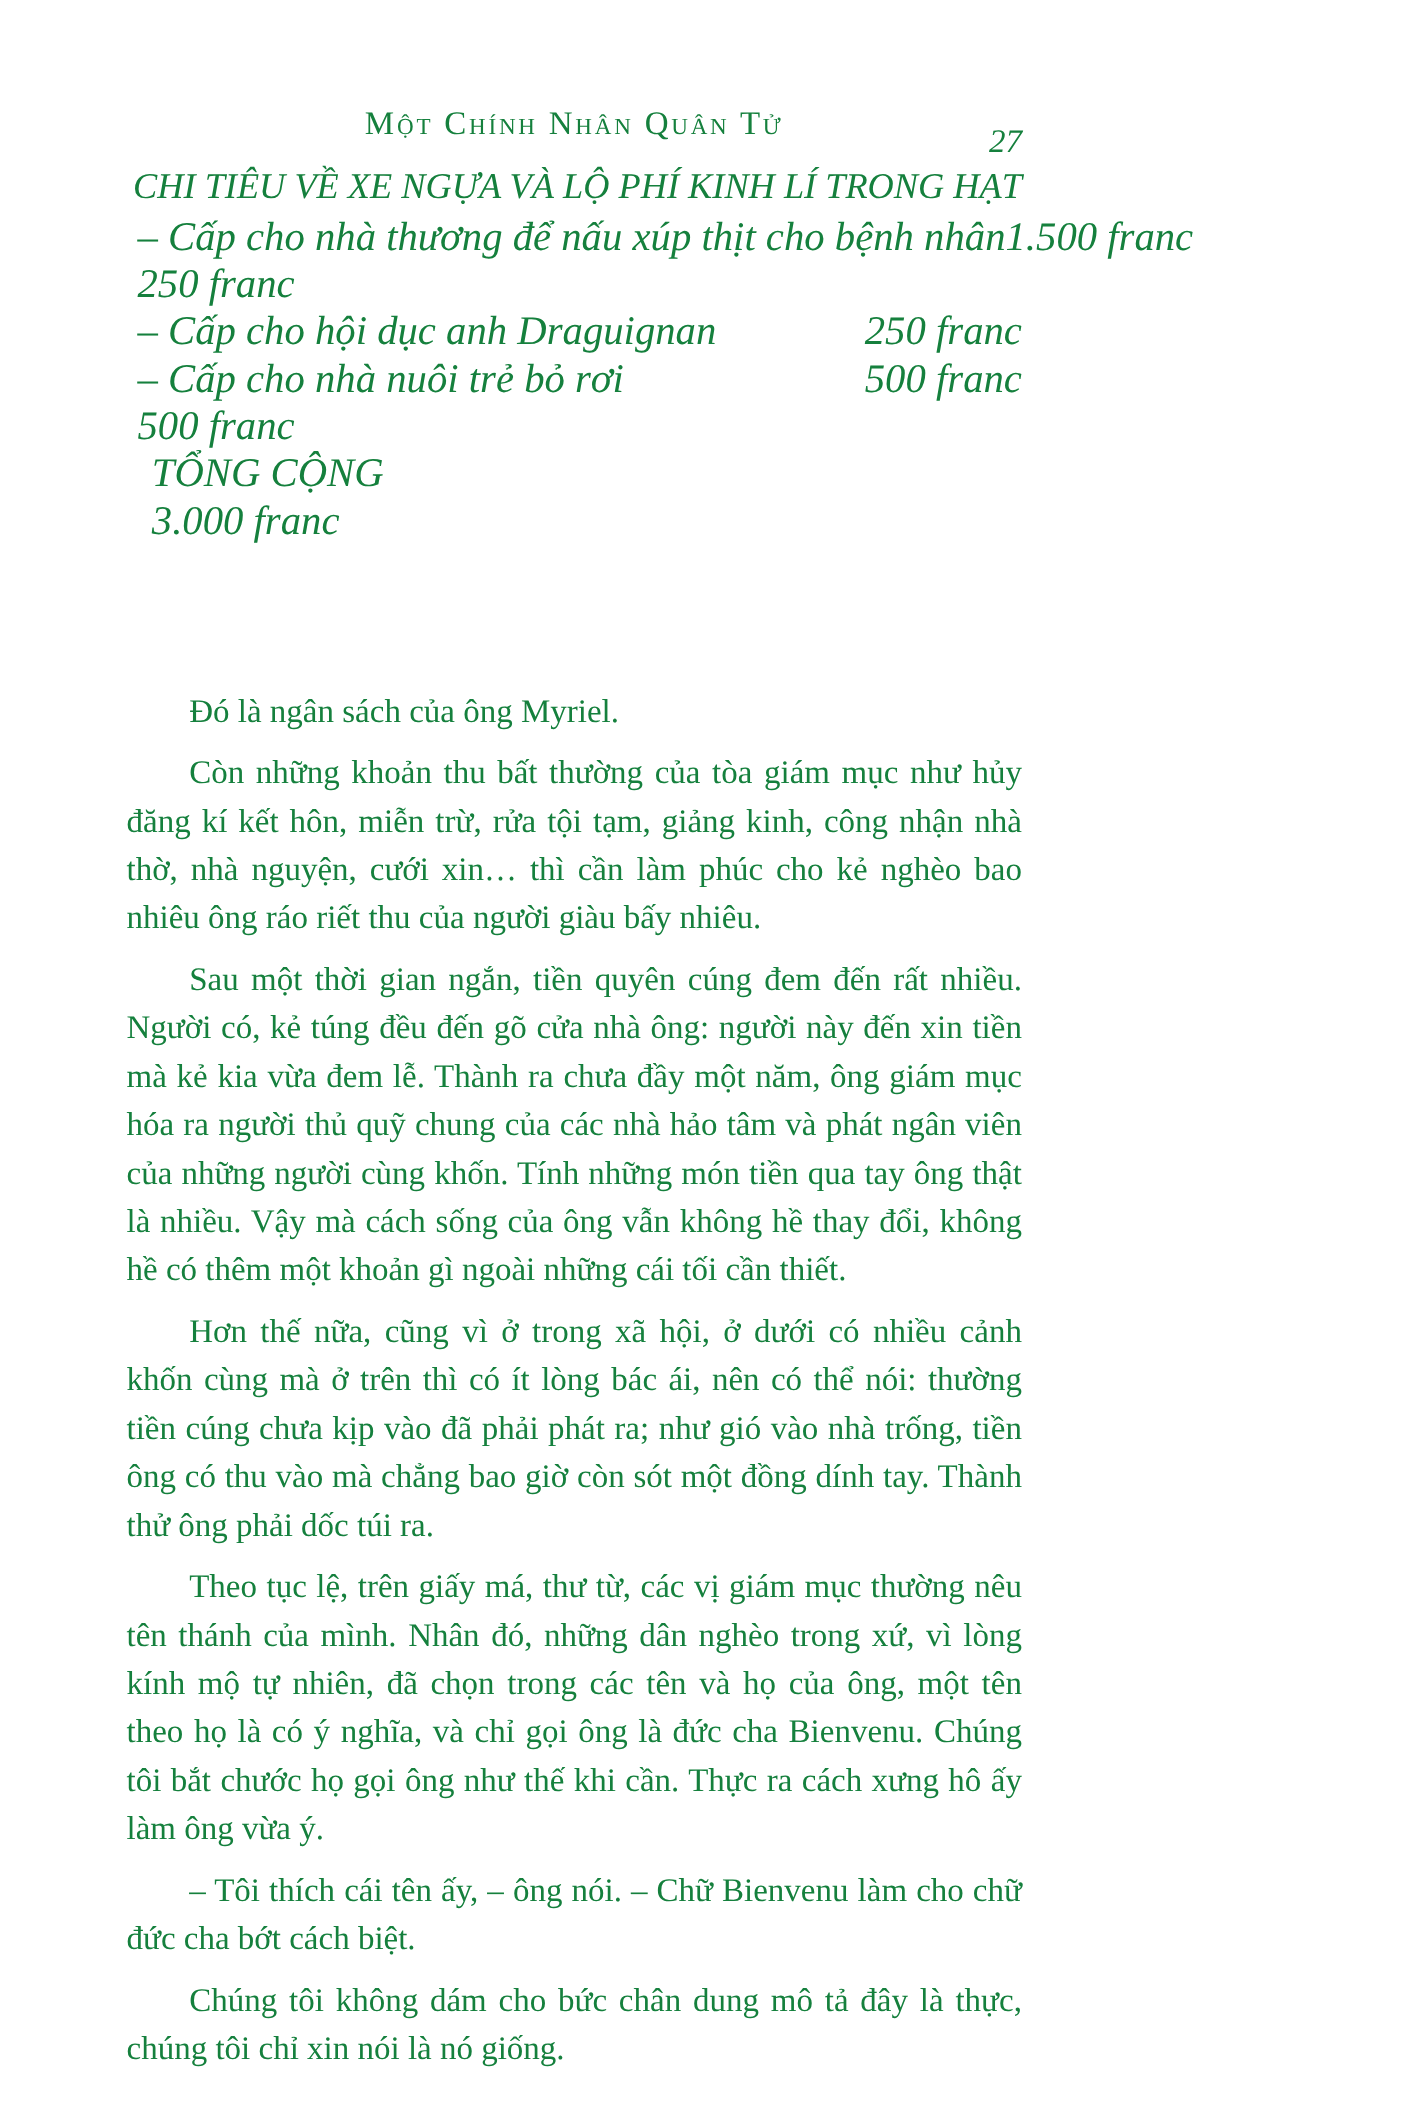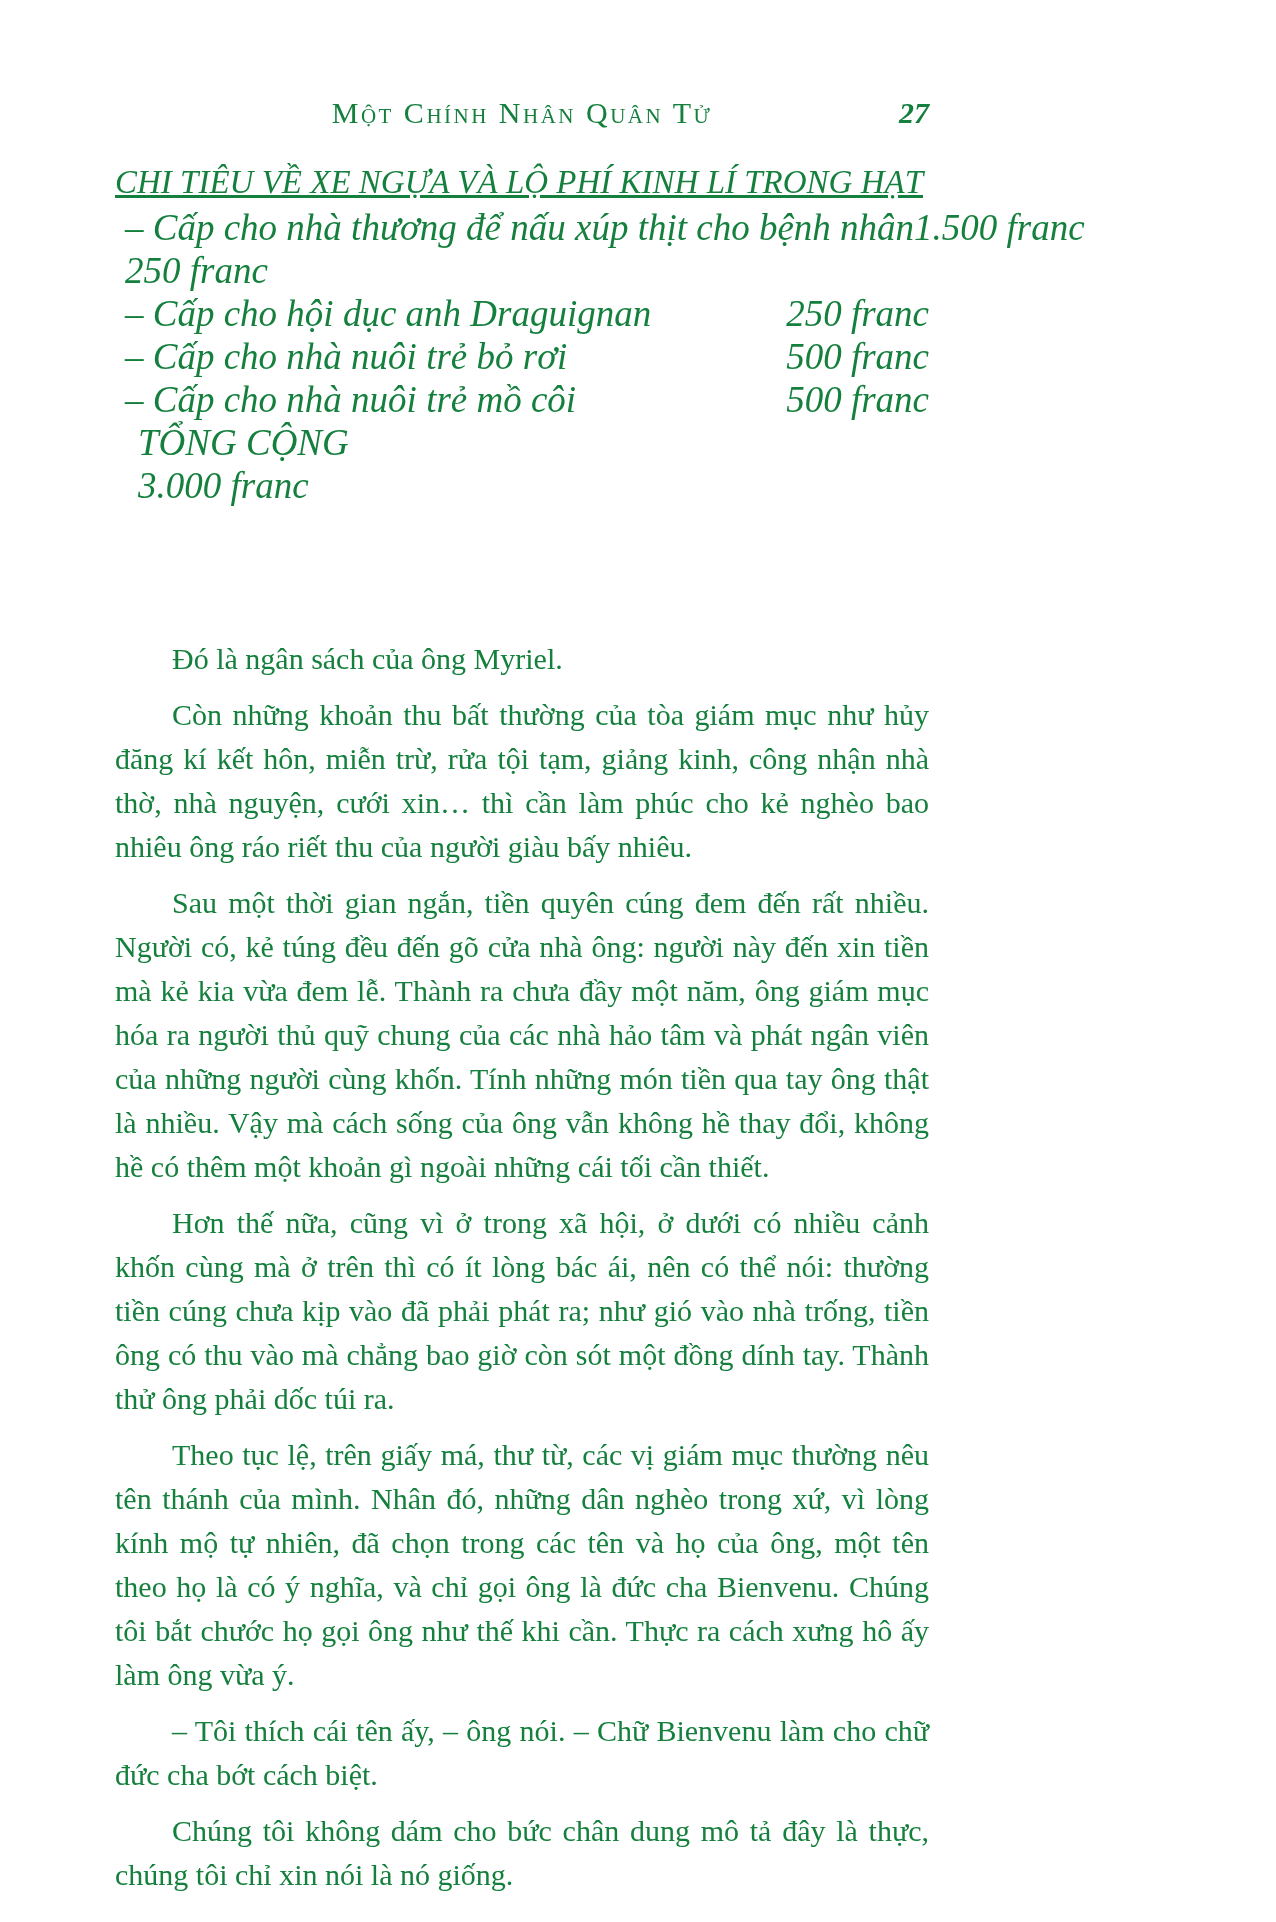--- a/index.html
+++ b/index.html
@@ -23,38 +23,36 @@
     position: relative;
     text-align: center;
     font-size: 30px;
     line-height: 34px;
     font-variant: small-caps;
     letter-spacing: 2.5px;
   }
   .page-number {
     position: absolute;
     right: 0;
-    top: 0;
+    top: 16px;
     font-variant: normal;
     font-style: italic;
     letter-spacing: 0;
     font-size: 30px;
-    font-weight: bold;
   }
   
   .budget {
     font-style: italic;
   }
   .budget-title {
-    margin-top: 28px;
+    margin-top: 16px;
     font-size: 33px;
     line-height: 48px;
-    text-align: left;
+    text-align: right;
     white-space: nowrap;
-    text-decoration: underline;
   }
   .budget-row {
     display: flex;
     justify-content: space-between;
     align-items: baseline;
     font-size: 37px;
     line-height: 43px;
     padding-left: 10px;
   }
   .budget-row.total {
@@ -101,21 +99,20 @@
         </div>
         <div class="budget-row">
           <span class="budget-label">– Cấp cho hội dục anh Draguignan</span>
           <span class="budget-amount">250 franc</span>
         </div>
         <div class="budget-row">
           <span class="budget-label">– Cấp cho nhà nuôi trẻ bỏ rơi</span>
           <span class="budget-amount">500 franc</span>
         </div>
         <div class="budget-row">
-          <span class="budget-label">– Cấp cho nhà nuôi trẻ mồ côi</span>
           <span class="budget-amount">500 franc</span>
         </div>
       </div>
 
     <div class="budget-row total">
       <span class="budget-label">TỔNG CỘNG</span>
       <span class="budget-amount">3.000 franc</span>
     </div>
   </section>
 

